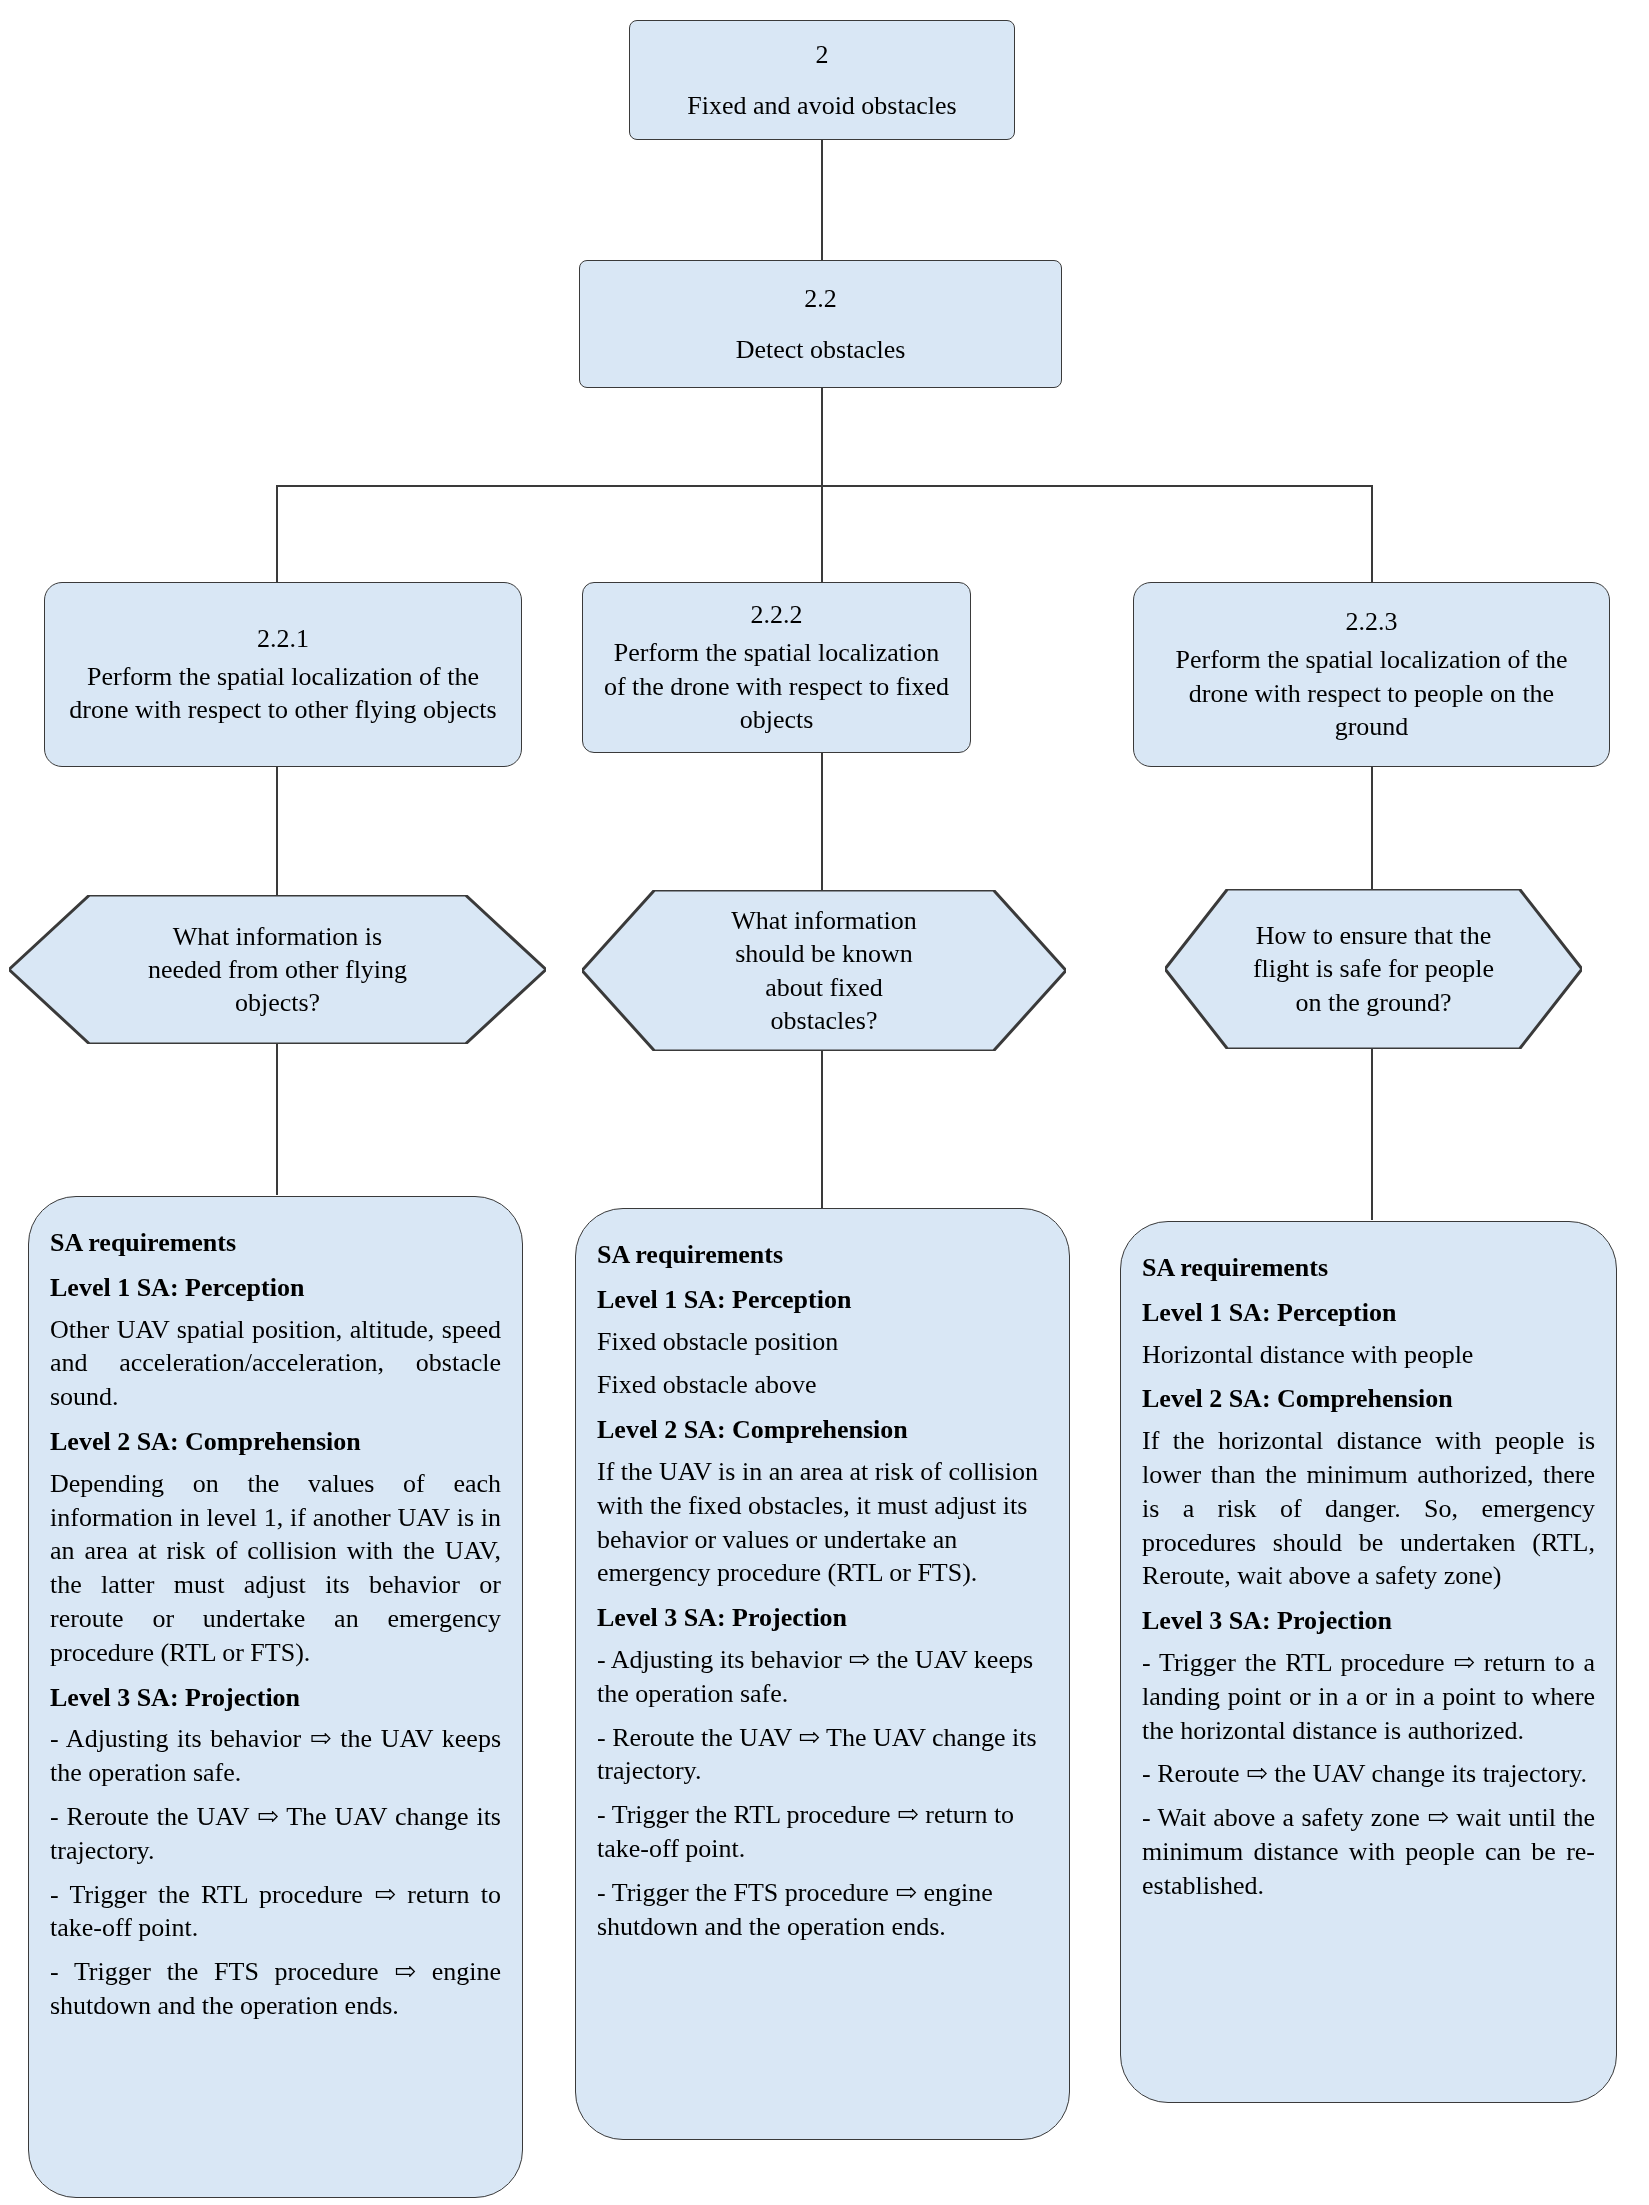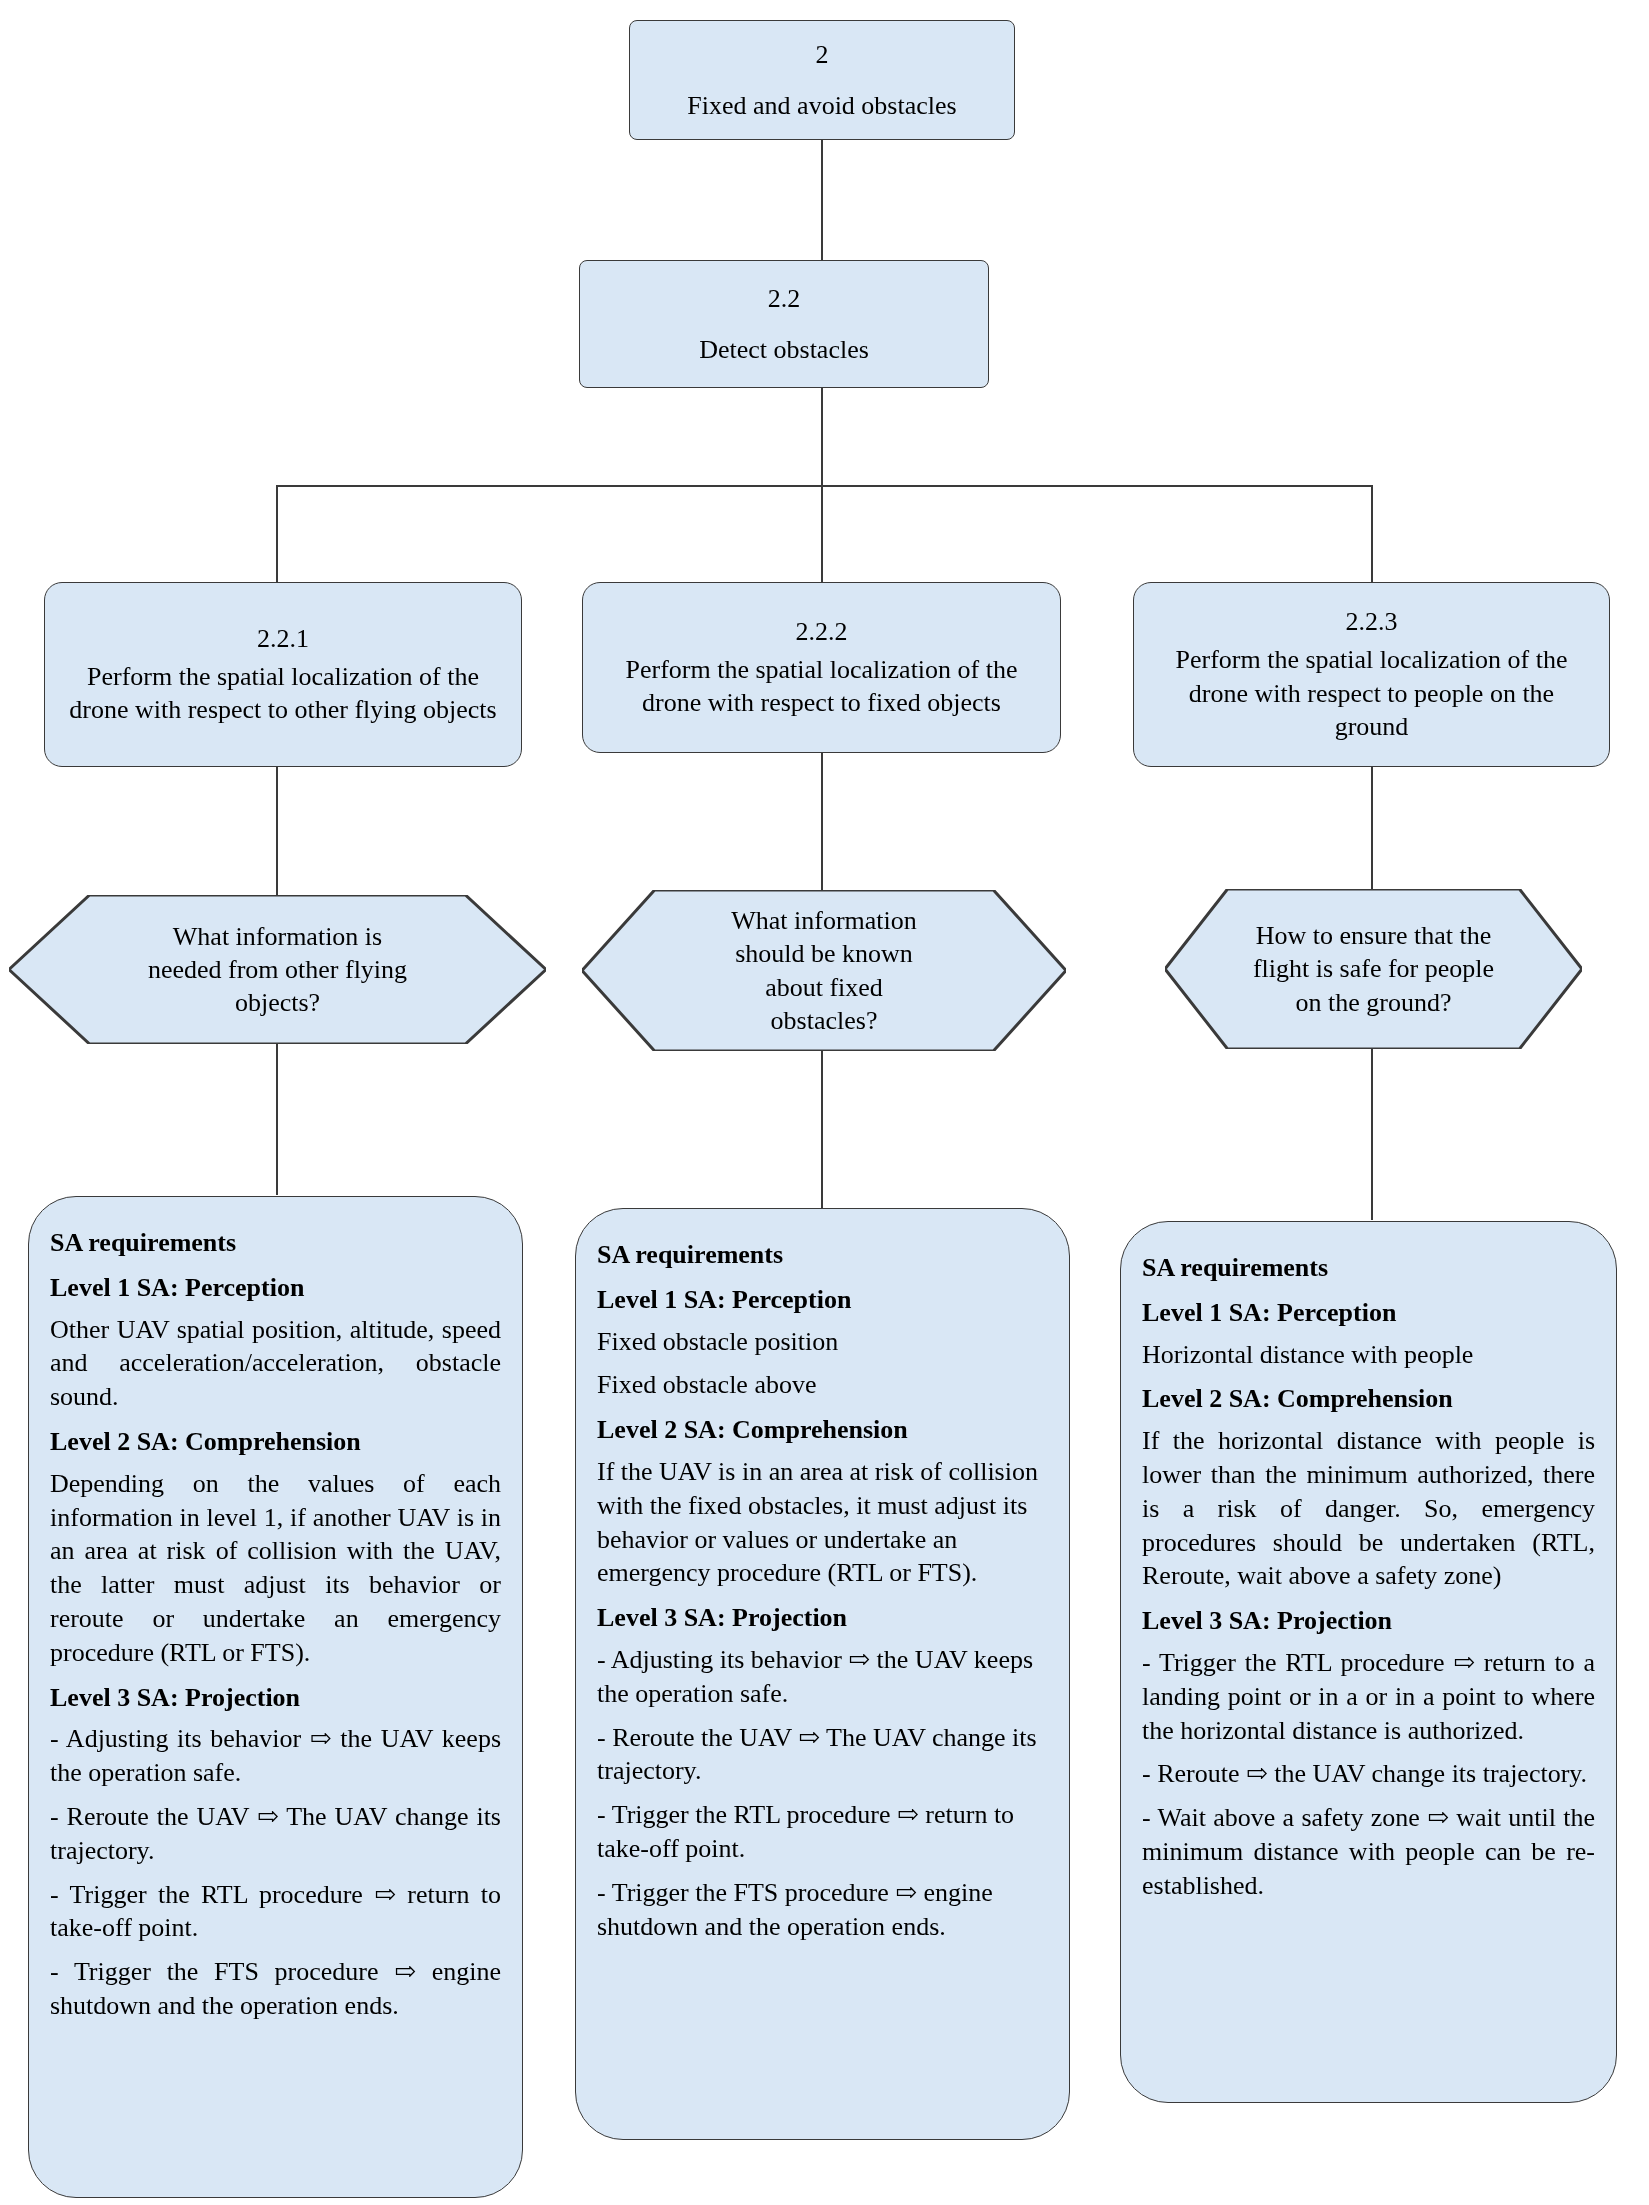--- a/index.html
+++ b/index.html
@@ -88,31 +88,31 @@
   <div class="vline" style="left:1371px;top:767px;height:122px"></div>
   <div class="vline" style="left:276px;top:1044px;height:151px"></div>
   <div class="vline" style="left:821px;top:1051px;height:157px"></div>
   <div class="vline" style="left:1371px;top:1049px;height:171px"></div>
 
   <div class="node task-node" style="left:629px;top:20px;width:386px;height:120px;border-radius:8px">
     <div class="node-num">2</div>
     <div class="node-label">Fixed and avoid obstacles</div>
   </div>
 
-  <div class="node task-node" style="left:579px;top:260px;width:410px;height:128px;border-radius:8px">
+  <div class="node task-node" style="left:579px;top:260px;width:483px;height:128px;border-radius:8px">
     <div class="node-num">2.2</div>
     <div class="node-label">Detect obstacles</div>
   </div>
 
   <div class="node task-node tight" style="left:44px;top:582px;width:478px;height:185px;border-radius:18px">
     <div class="node-num">2.2.1</div>
     <div class="node-label">Perform the spatial localization of the drone with respect to other flying objects</div>
   </div>
 
-  <div class="node task-node tight" style="left:582px;top:582px;width:479px;height:171px;border-radius:18px">
+  <div class="node task-node tight" style="left:582px;top:582px;width:389px;height:171px;border-radius:12px">
     <div class="node-num">2.2.2</div>
     <div class="node-label">Perform the spatial localization of the drone with respect to fixed objects</div>
   </div>
 
   <div class="node task-node tight" style="left:1133px;top:582px;width:477px;height:185px;border-radius:18px">
     <div class="node-num">2.2.3</div>
     <div class="node-label">Perform the spatial localization of the drone with respect to people on the ground</div>
   </div>
 
   <div class="hex" style="left:582px;top:890px;width:484px;height:161px">

